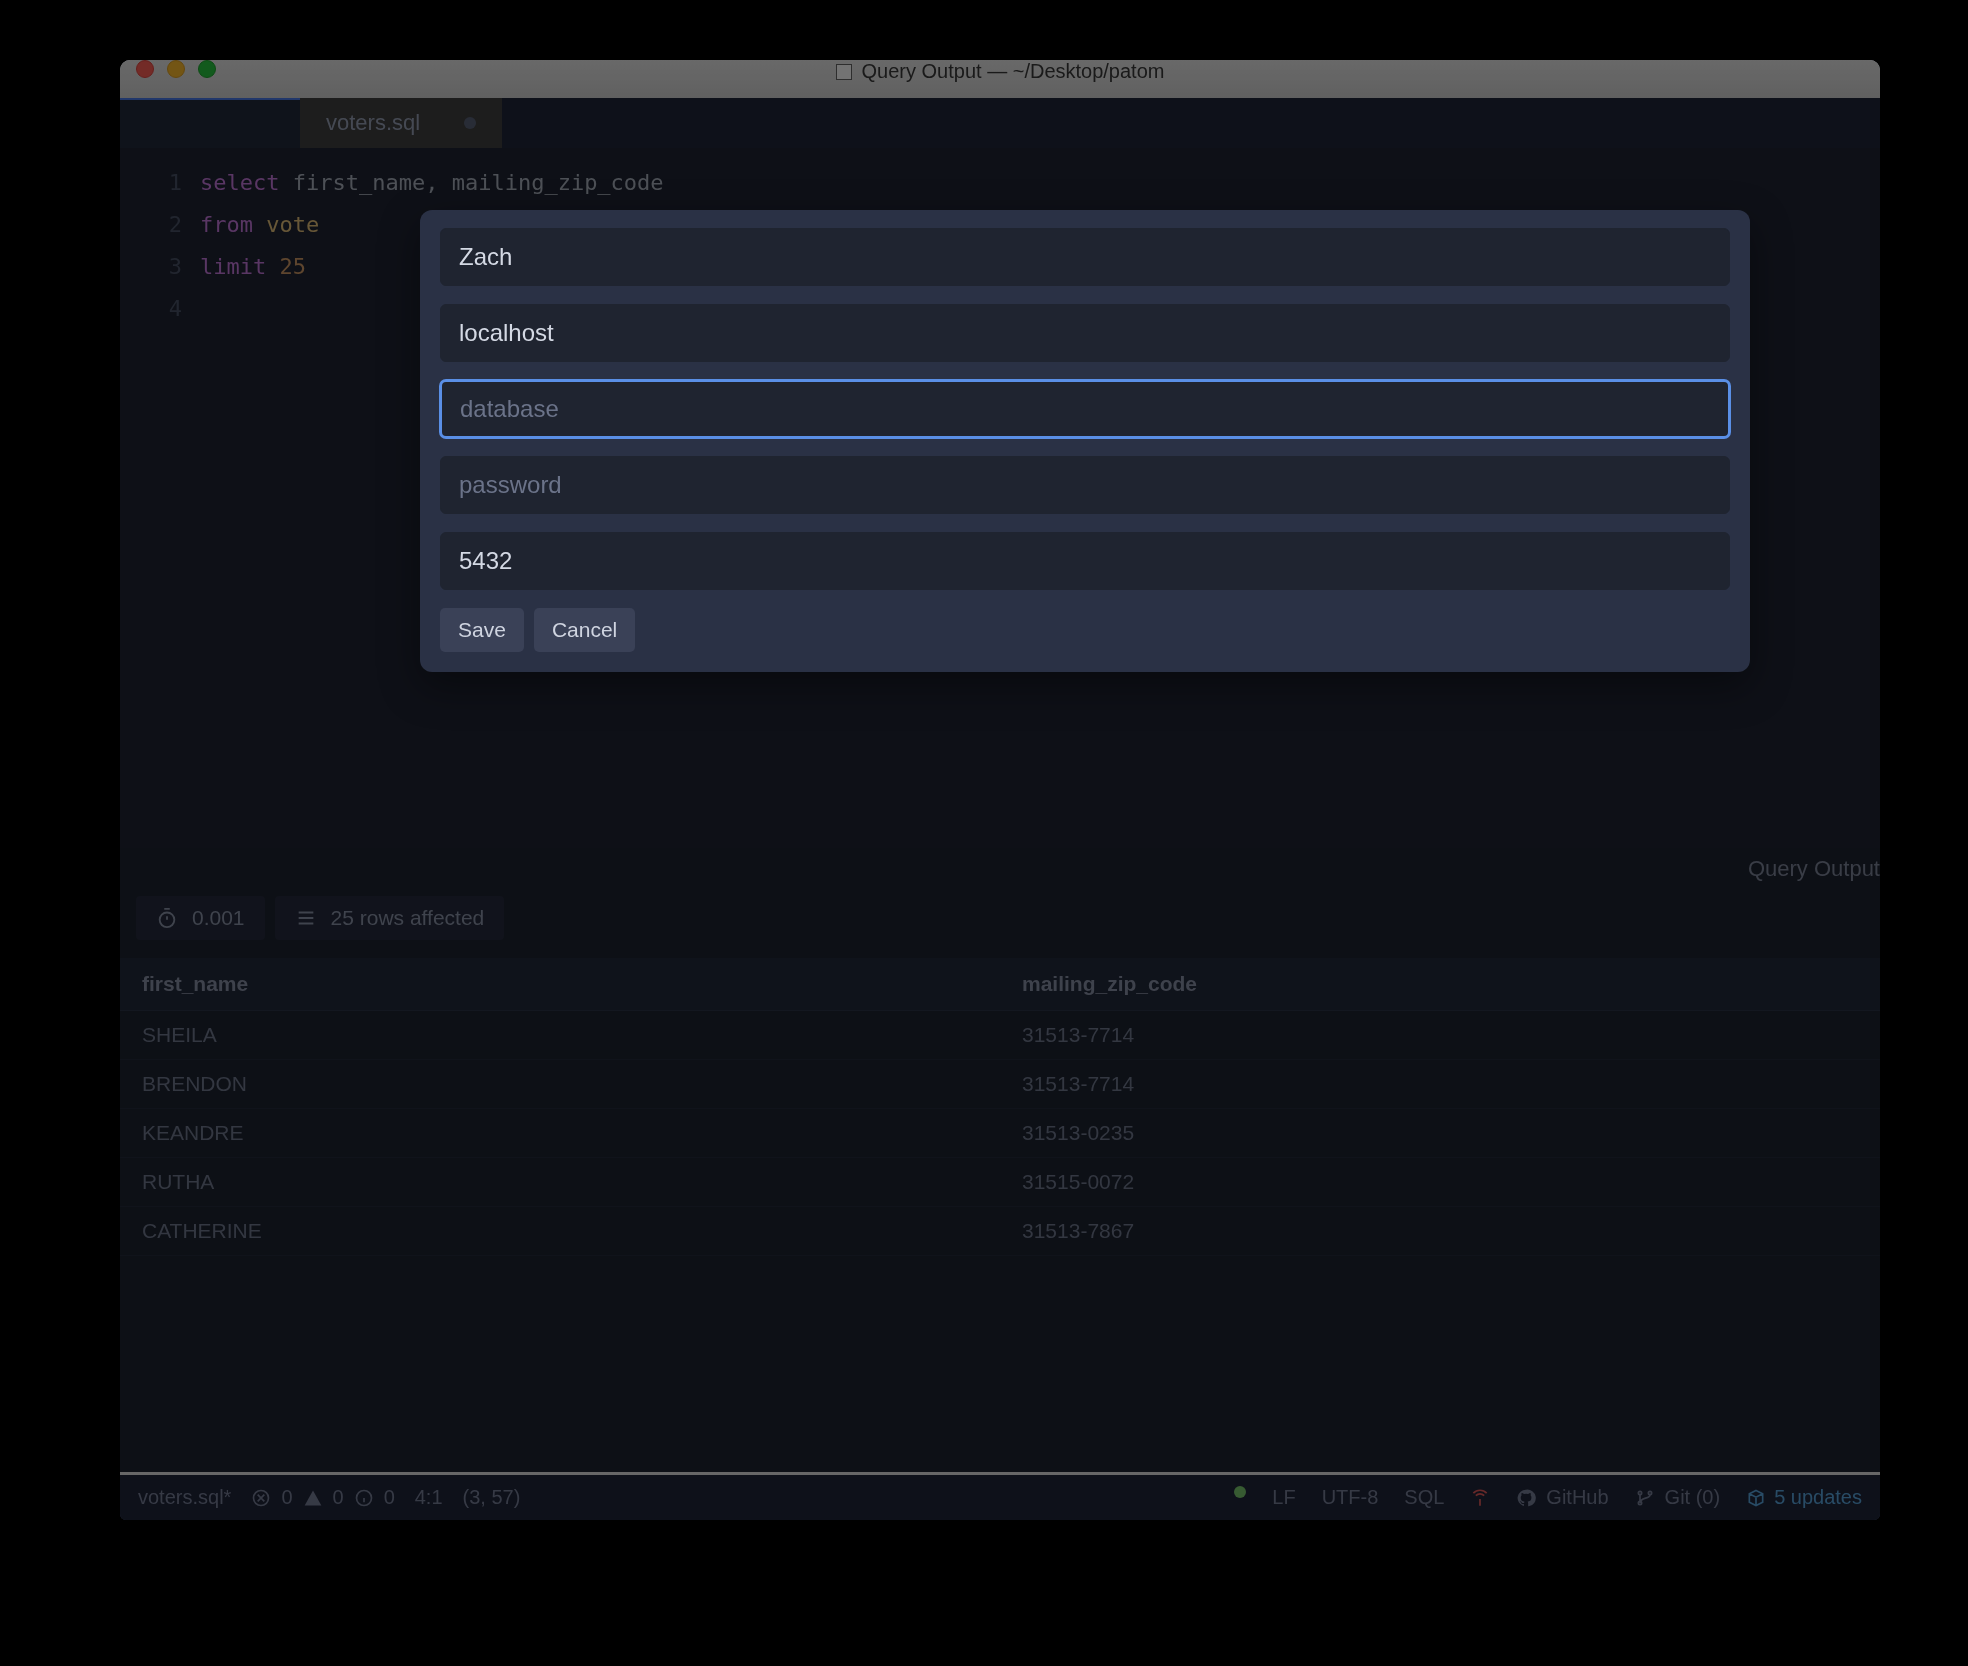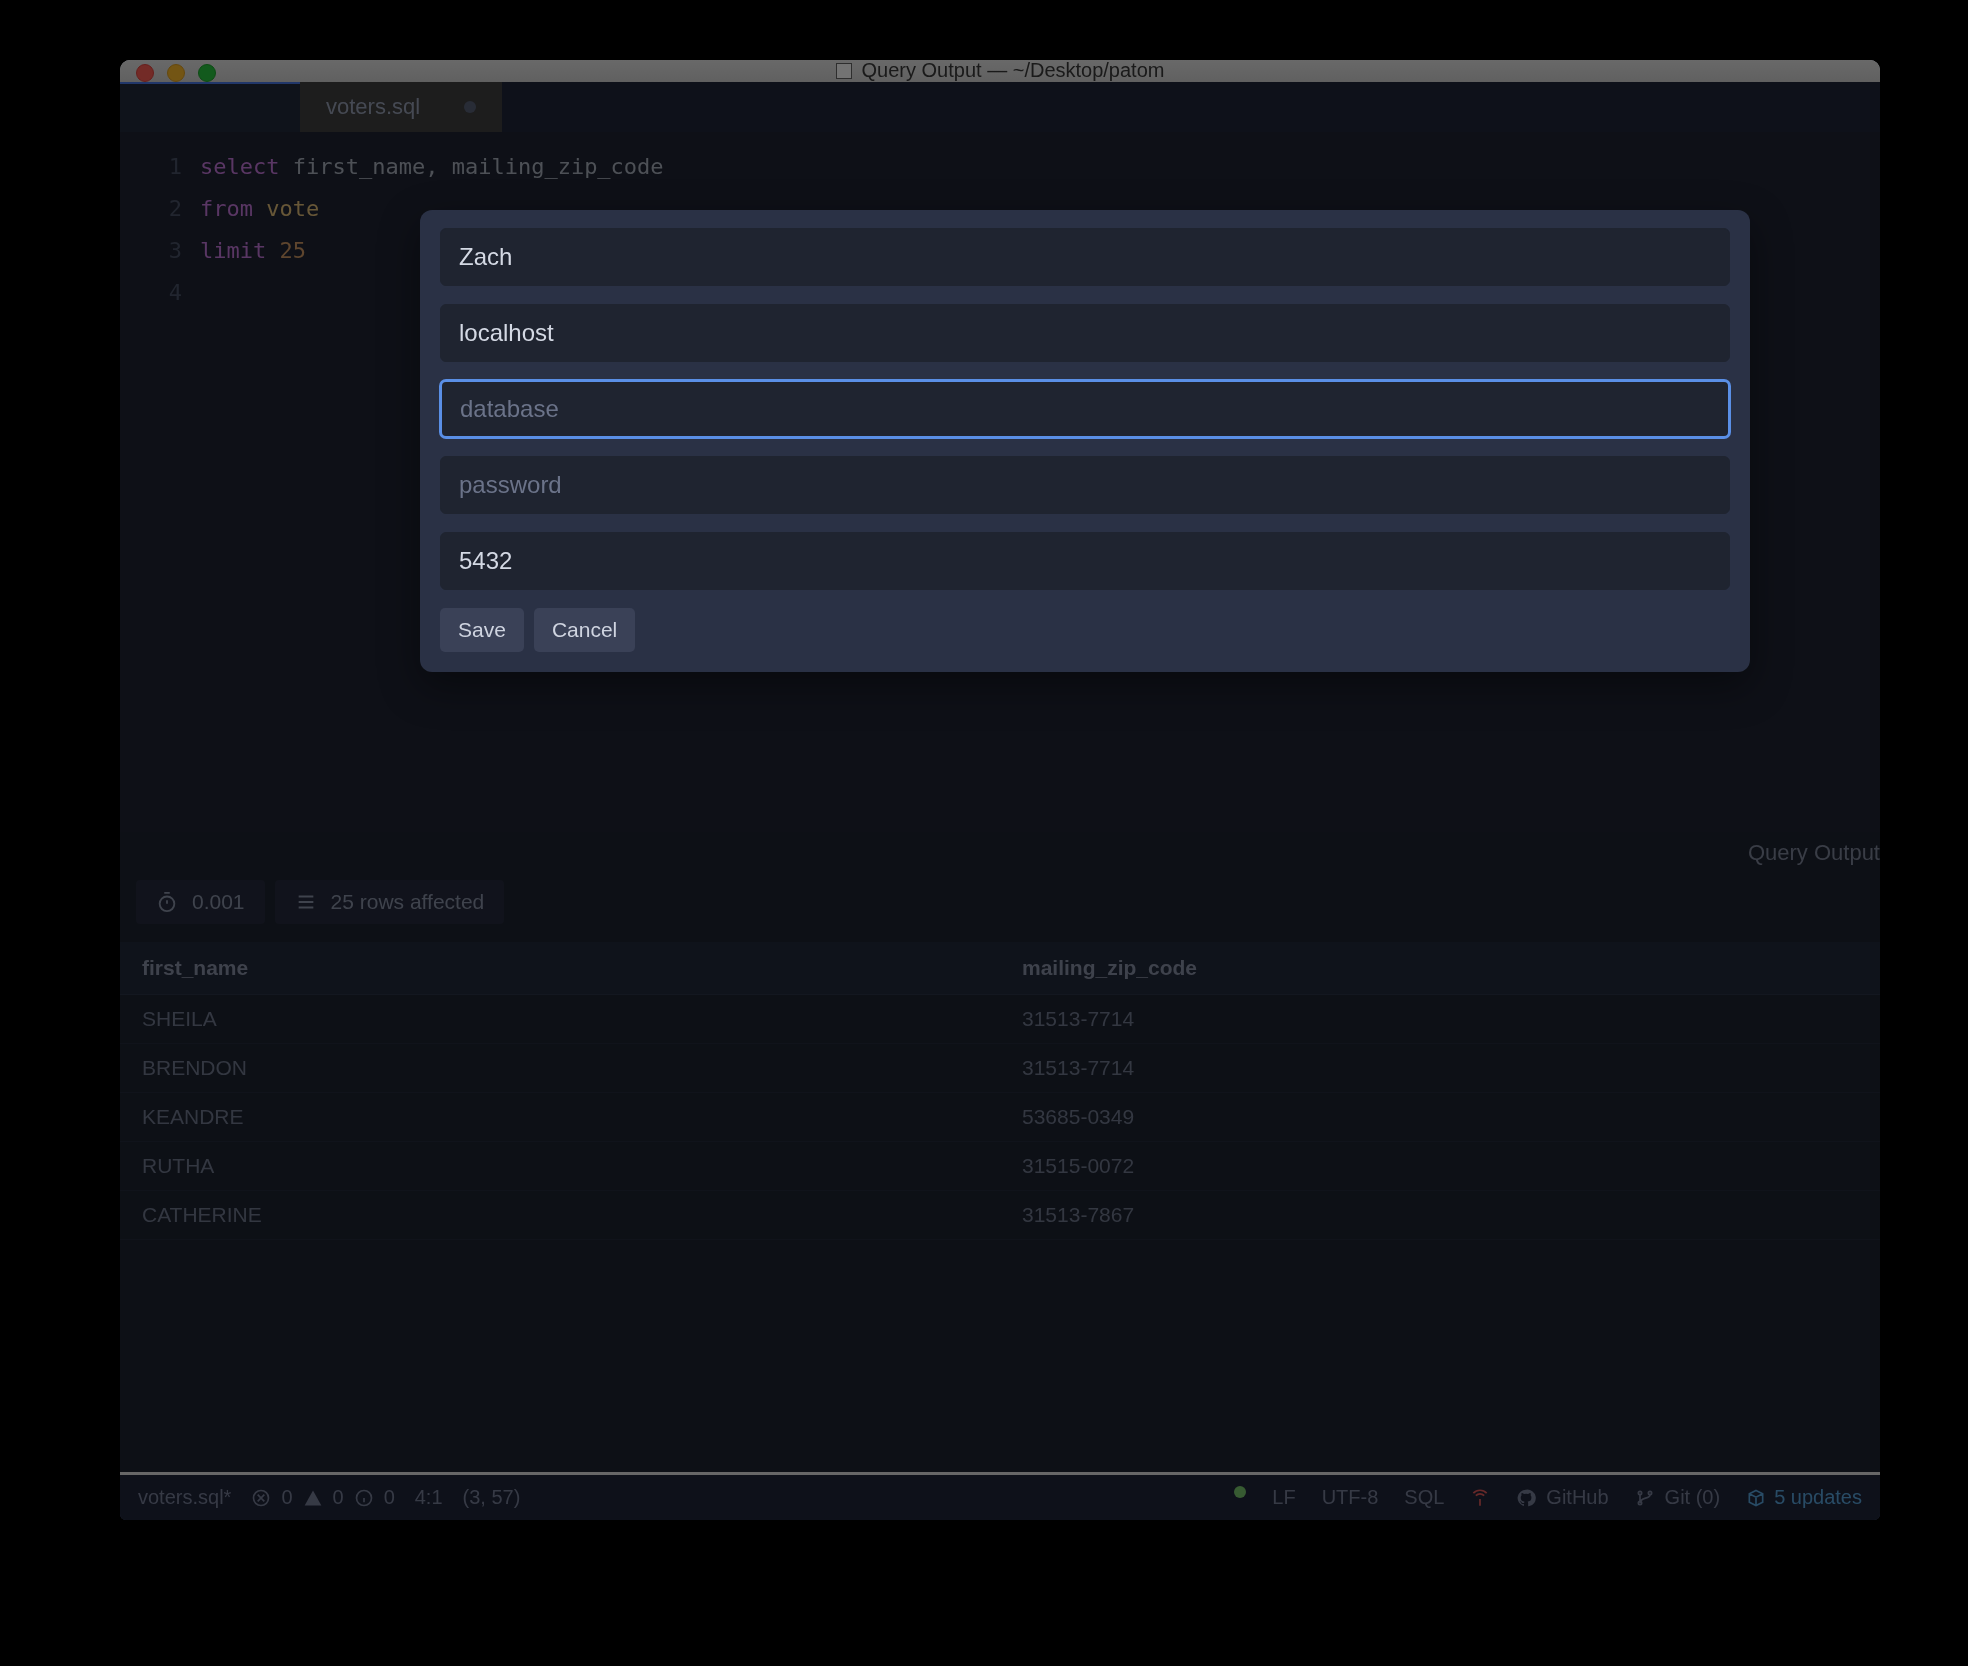--- a/index.html
+++ b/index.html
@@ -7,21 +7,21 @@
   .stage { position: absolute; left: 0; top: 0; width: 1968px; height: 1666px; background: #000; }
   .window {
     position: absolute; left: 120px; top: 60px; width: 1760px; height: 1460px;
     background: #1e2431; border-radius: 10px 10px 6px 6px; overflow: hidden;
     box-shadow: 0 30px 80px rgba(0,0,0,.6);
   }
   
   .dim { position: absolute; inset: 0; background: rgba(0,0,0,.55); pointer-events: none; z-index: 5; }
 
   
-  .titlebar { height: 22px; background: linear-gradient(#e8e8e8,#d6d6d6); display: flex; align-items: flex-end; position: relative; z-index: 1; }
+  .titlebar { height: 38px; background: linear-gradient(#e8e8e8,#d6d6d6); display: flex; align-items: flex-start; position: relative; z-index: 1; }
   .traffic { display: flex; gap: 13px; padding-left: 16px; }
   .dot { width: 18px; height: 18px; border-radius: 50%; }
   .dot.red { background: #ff5f57; border: 1px solid #e24640; }
   .dot.yellow { background: #febc2e; border: 1px solid #dfa022; }
   .dot.green { background: #28c840; border: 1px solid #1fa52f; }
   .title-center { position: absolute; left: 0; right: 0; text-align: center; font-size: 20px; color: #3b3b3b; font-weight: 400; display:flex; justify-content:center; gap:10px; align-items:center;}
   .title-center .doc-icon { width:16px; height:16px; border:1px solid #666; background:#fff; display:inline-block; position:relative; }
 
   
   .tabbar { height: 50px; background: #22283a; display: flex; align-items: stretch; }
@@ -140,21 +140,21 @@
             <tr>
               <td>SHEILA</td>
               <td>31513-7714</td>
             </tr>
             <tr>
               <td>BRENDON</td>
               <td>31513-7714</td>
             </tr>
             <tr>
               <td>KEANDRE</td>
-              <td>53685-0349</td>
+              <td>31513-0235</td>
             </tr>
             <tr>
               <td>RUTHA</td>
               <td>31515-0072</td>
             </tr>
             <tr>
               <td>CATHERINE</td>
               <td>31513-7867</td>
             </tr>
           </tbody>

